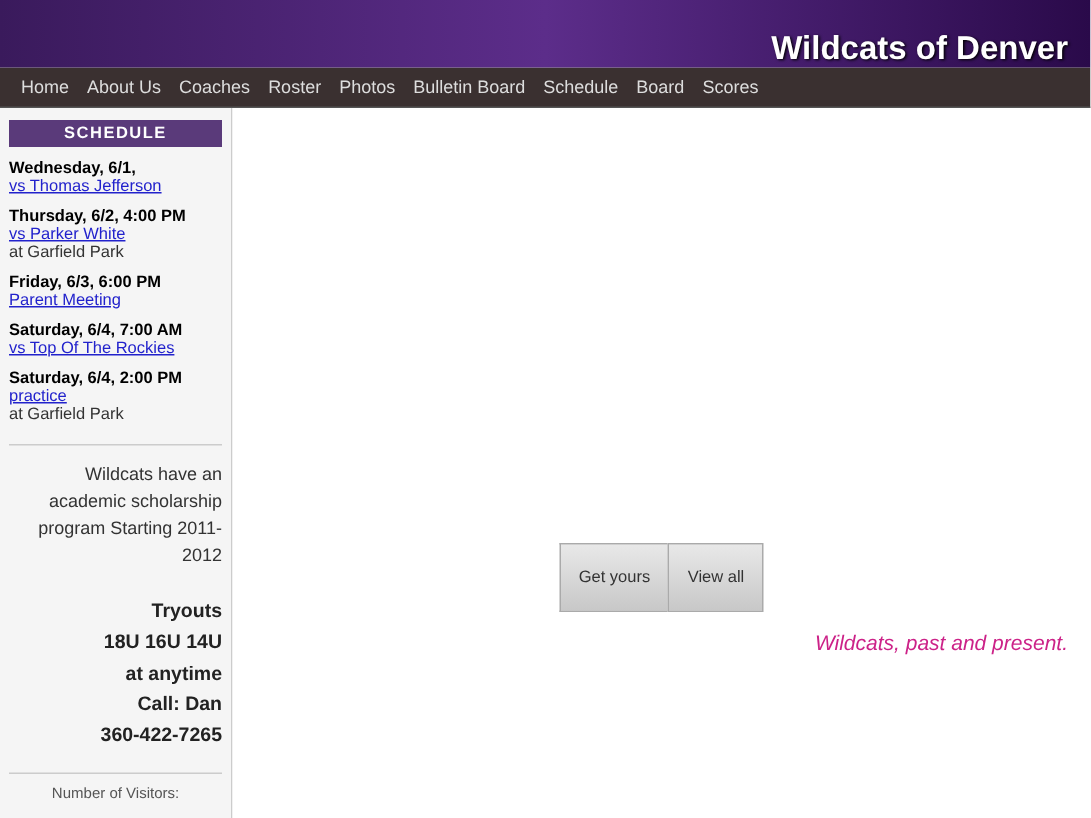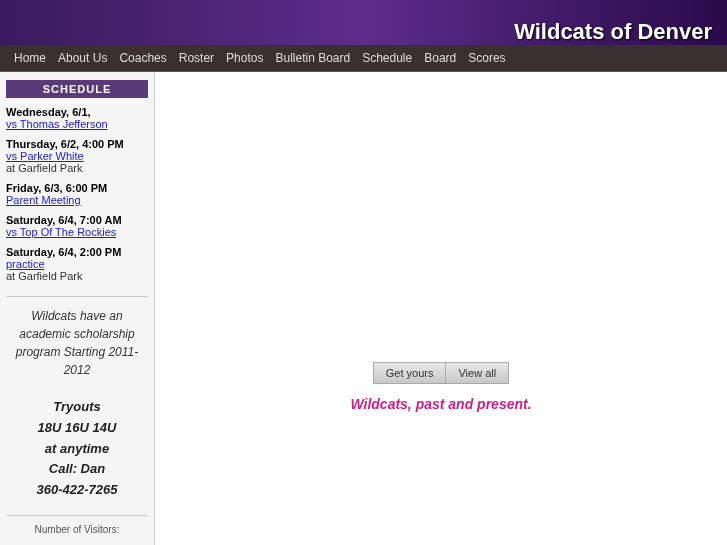--- a/index.html
+++ b/index.html
@@ -79,27 +79,26 @@
       cursor: pointer;
       display: block;
     }
     .schedule-location {
       font-size: 11px;
       color: #333;
     }
 
     #sidebar-promo {
       margin-top: 14px;
-      text-align: center;
+      text-align: right;
       font-size: 12px;
       color: #333;
       line-height: 1.5;
       border-top: 1px solid #ccc;
       padding-top: 10px;
-      font-style: italic;
     }
     #sidebar-promo .tryouts {
       font-size: 13px;
       font-weight: bold;
       color: #222;
       line-height: 1.6;
     }
 
     #visitors-box {
       margin-top: 14px;
@@ -123,32 +122,32 @@
       display: flex;
       justify-content: center;
       gap: 0;
       margin-top: 280px;
       margin-bottom: 12px;
     }
     .action-btn {
       background: linear-gradient(to bottom, #e8e8e8, #c8c8c8);
       border: 1px solid #aaa;
       font-size: 11px;
-      padding: 4px 12px;
+      padding: 16px 12px;
       cursor: pointer;
       color: #333;
     }
     .action-btn:first-child { border-right: none; }
 
     #wildcats-tagline {
-      text-align: center;
+      text-align: right;
       color: #cc2288;
       font-size: 14px;
       font-style: italic;
-      font-weight: bold;
+      font-weight: normal;
     }
   </style>
 </head>
 <body>
 
 <div id="top-banner">
   <span id="site-title">Wildcats of Denver</span>
 </div>
 
 <div id="nav-bar">

